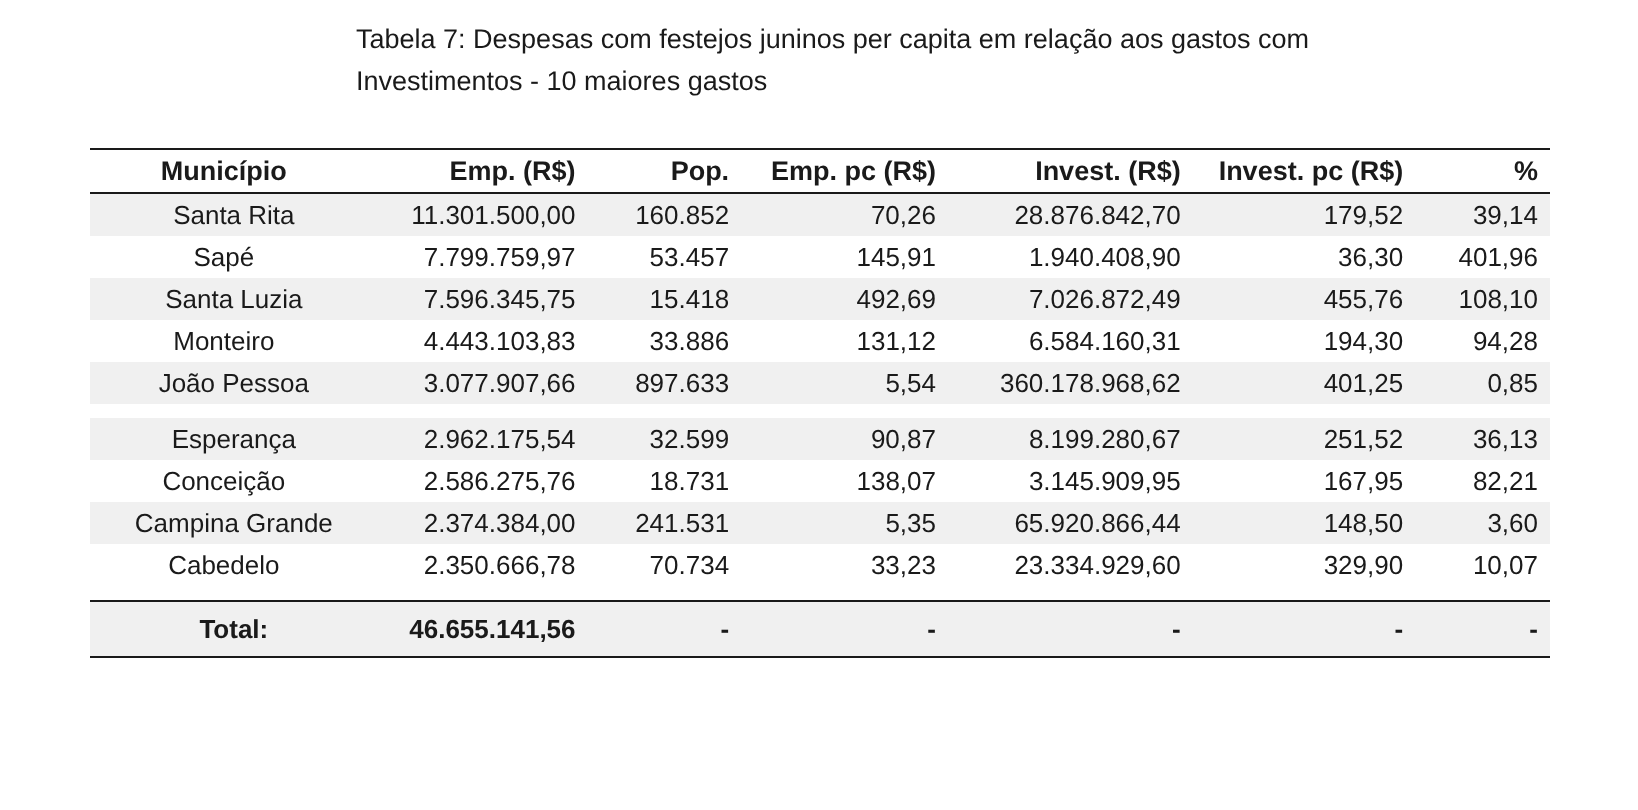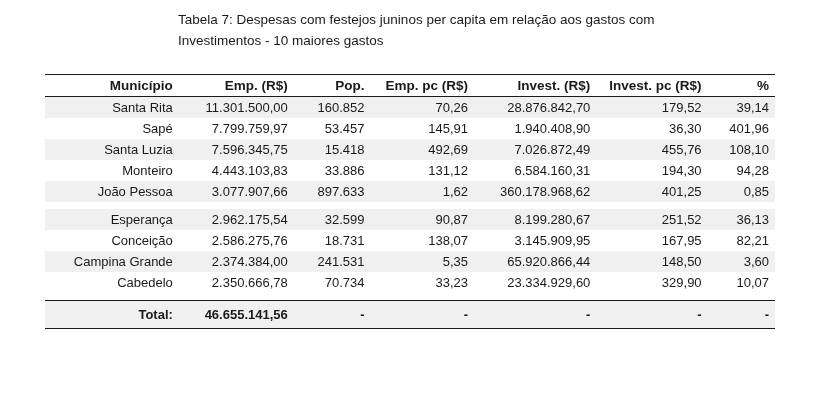--- a/index.html
+++ b/index.html
@@ -47,21 +47,21 @@
     white-space: nowrap;
   }
   thead th {
     font-weight: bold;
     font-size: 13.5px;
     padding-top: 7px;
     padding-bottom: 7px;
     border-top: 1.6px solid #1a1a1a;
     border-bottom: 1.1px solid #1a1a1a;
   }
-  th.c-mun, td.c-mun { text-align: right; width: 150px; padding-left: 8px; }
+  th.c-mun, td.c-mun { text-align: center; width: 150px; padding-left: 8px; }
   th.c-num, td.c-num { text-align: right; }
   th.c-emp,  td.c-emp  { width: 125px; }
   th.c-pop,  td.c-pop  { width: 78px; }
   th.c-eppc, td.c-eppc { width: 108px; }
   th.c-inv,  td.c-inv  { width: 130px; }
   th.c-ivpc, td.c-ivpc { width: 110px; }
   th.c-pct,  td.c-pct  { width: 62px; padding-right: 8px; }
   tbody tr.data td {
     font-size: 13px;
     padding-top: 3px;
@@ -146,21 +146,21 @@
           <td class="c-num c-eppc">131,12</td>
           <td class="c-num c-inv">6.584.160,31</td>
           <td class="c-num c-ivpc">194,30</td>
           <td class="c-num c-pct">94,28</td>
         </tr>
 
         <tr class="data band">
           <td class="c-mun">João Pessoa</td>
           <td class="c-num c-emp">3.077.907,66</td>
           <td class="c-num c-pop">897.633</td>
-          <td class="c-num c-eppc">1,62</td>
+          <td class="c-num c-eppc">5,54</td>
           <td class="c-num c-inv">360.178.968,62</td>
           <td class="c-num c-ivpc">401,25</td>
           <td class="c-num c-pct">0,85</td>
         </tr>
 
         <tr class="gap">
           <td colspan="7"></td>
         </tr>
 
         <tr class="data band">

